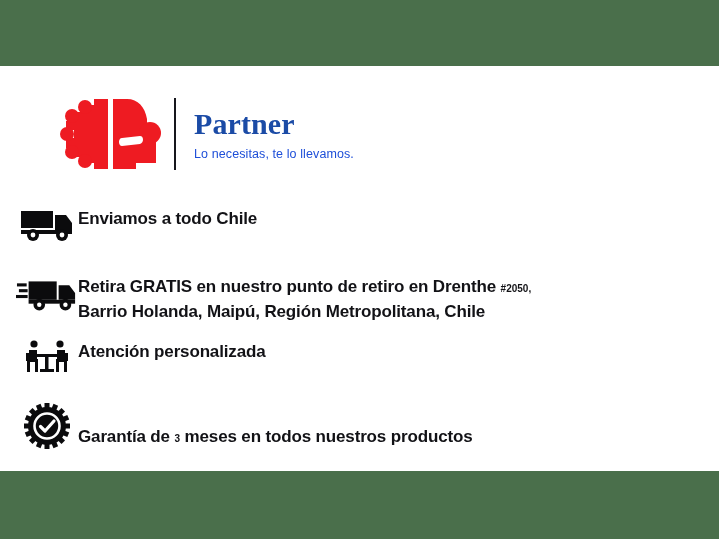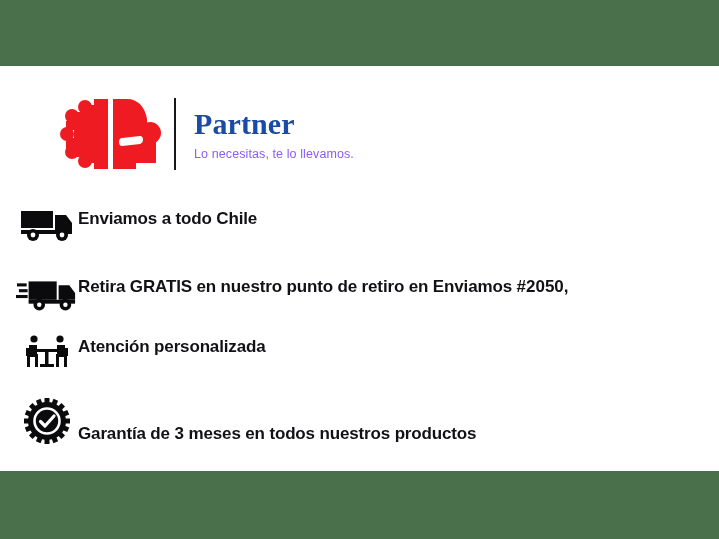--- a/index.html
+++ b/index.html
@@ -72,21 +72,21 @@
     line-height: 32px;
     color: #1b4ba6;
     letter-spacing: 0.1px;
   }
 
   .tagline {
     margin-top: 7px;
     font-family: "Liberation Sans", sans-serif;
     font-size: 12.5px;
     font-weight: 500;
-    color: #8b5cf6;
+    color: #1d4ed8;
     letter-spacing: 0.1px;
   }
 
   
   .features {
     position: absolute;
     left: 0;
     top: 138px;
     width: 719px;
   }
@@ -114,21 +114,21 @@
     font-weight: bold;
     font-size: 17px;
     line-height: 23px;
     color: #121216;
     letter-spacing: -0.15px;
     padding-top: 3px;
     max-width: 560px;
   }
 
   .feature-text .small {
-    font-size: 17px;
+    font-size: 10px;
     letter-spacing: 0;
   }
 
   .f-row-1 .feature-icon { padding-top: 3px; }
   .f-row-2 .feature-icon { padding-top: 4px; }
   .f-row-3 .feature-icon { padding-top: 2px; }
   .f-row-4 .feature-icon { padding-top: 2px; }
 
   .f-row-1 { margin-bottom: 22px; }
   .f-row-2 { margin-bottom: 14px; }
@@ -237,21 +237,22 @@
             <path fill="#0b0b0d" d="M13 5 L42 5 L42 24 L13 24 Z"></path>
             <path fill="#0b0b0d" d="M44 9 L55 9 L61 17 L61 24 L44 24 Z"></path>
             <rect x="13" y="24" width="48" height="4" fill="#0b0b0d"></rect>
             <circle cx="24" cy="29" r="6" fill="#0b0b0d"></circle>
             <circle cx="24" cy="29" r="2.3" fill="#ffffff"></circle>
             <circle cx="51" cy="29" r="6" fill="#0b0b0d"></circle>
             <circle cx="51" cy="29" r="2.3" fill="#ffffff"></circle>
           </svg>
         </span>
         <span class="feature-text">
-          <span>Retira GRATIS en nuestro punto de retiro en Enviamos </span><span class="small">#2050,</span><br>
+          <span>Retira GRATIS en nuestro punto de retiro en Drenthe </span><span class="small">#2050,</span><br>
+          <span>Barrio Holanda, Maipú, Región Metropolitana, Chile</span>
         </span>
       </div>
 
       <div class="feature f-row-3">
         <span class="feature-icon">
           <svg viewBox="0 0 50 38" width="50" height="38" aria-hidden="true">
 
             <circle cx="12" cy="5" r="3.6" fill="#0b0b0d"></circle>
             <path fill="#0b0b0d" d="M7 11 h8 v9 h-8 z"></path>
             <rect x="7" y="20" width="8" height="3" fill="#0b0b0d"></rect>

